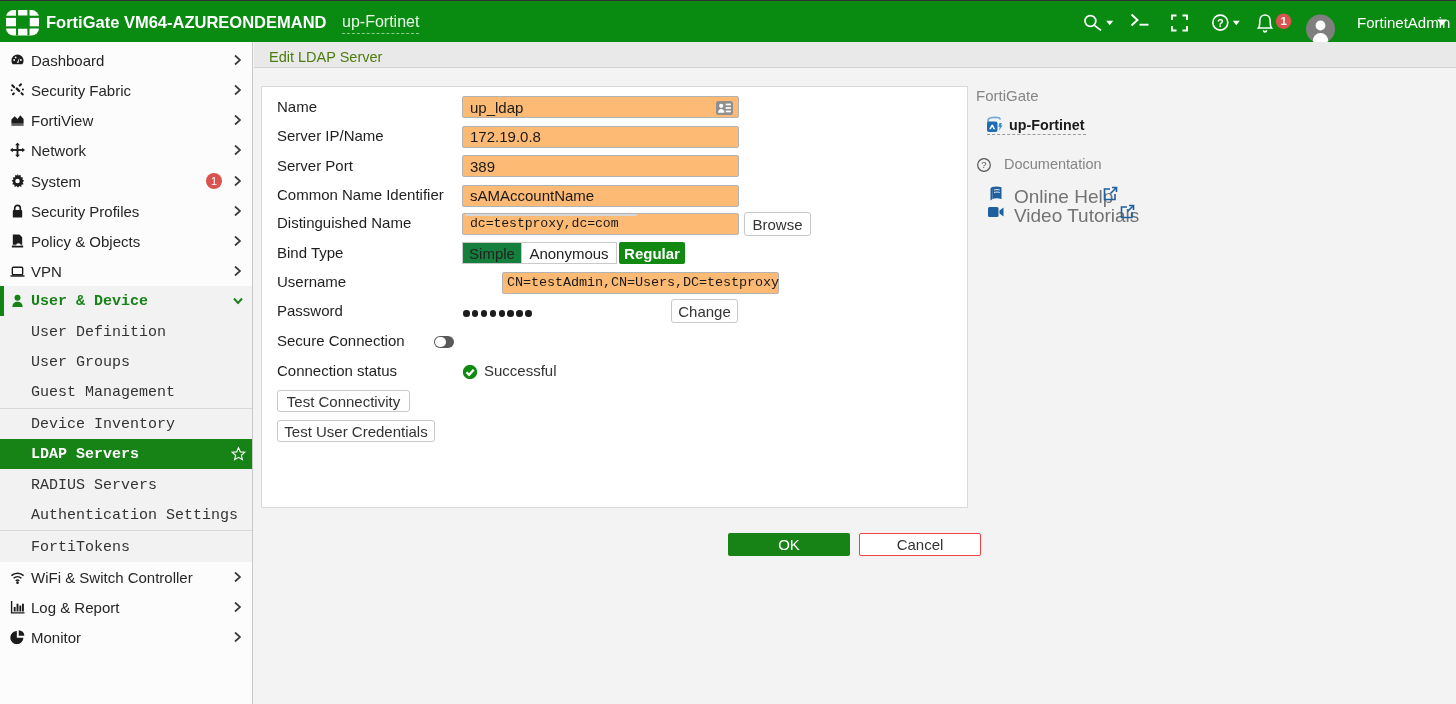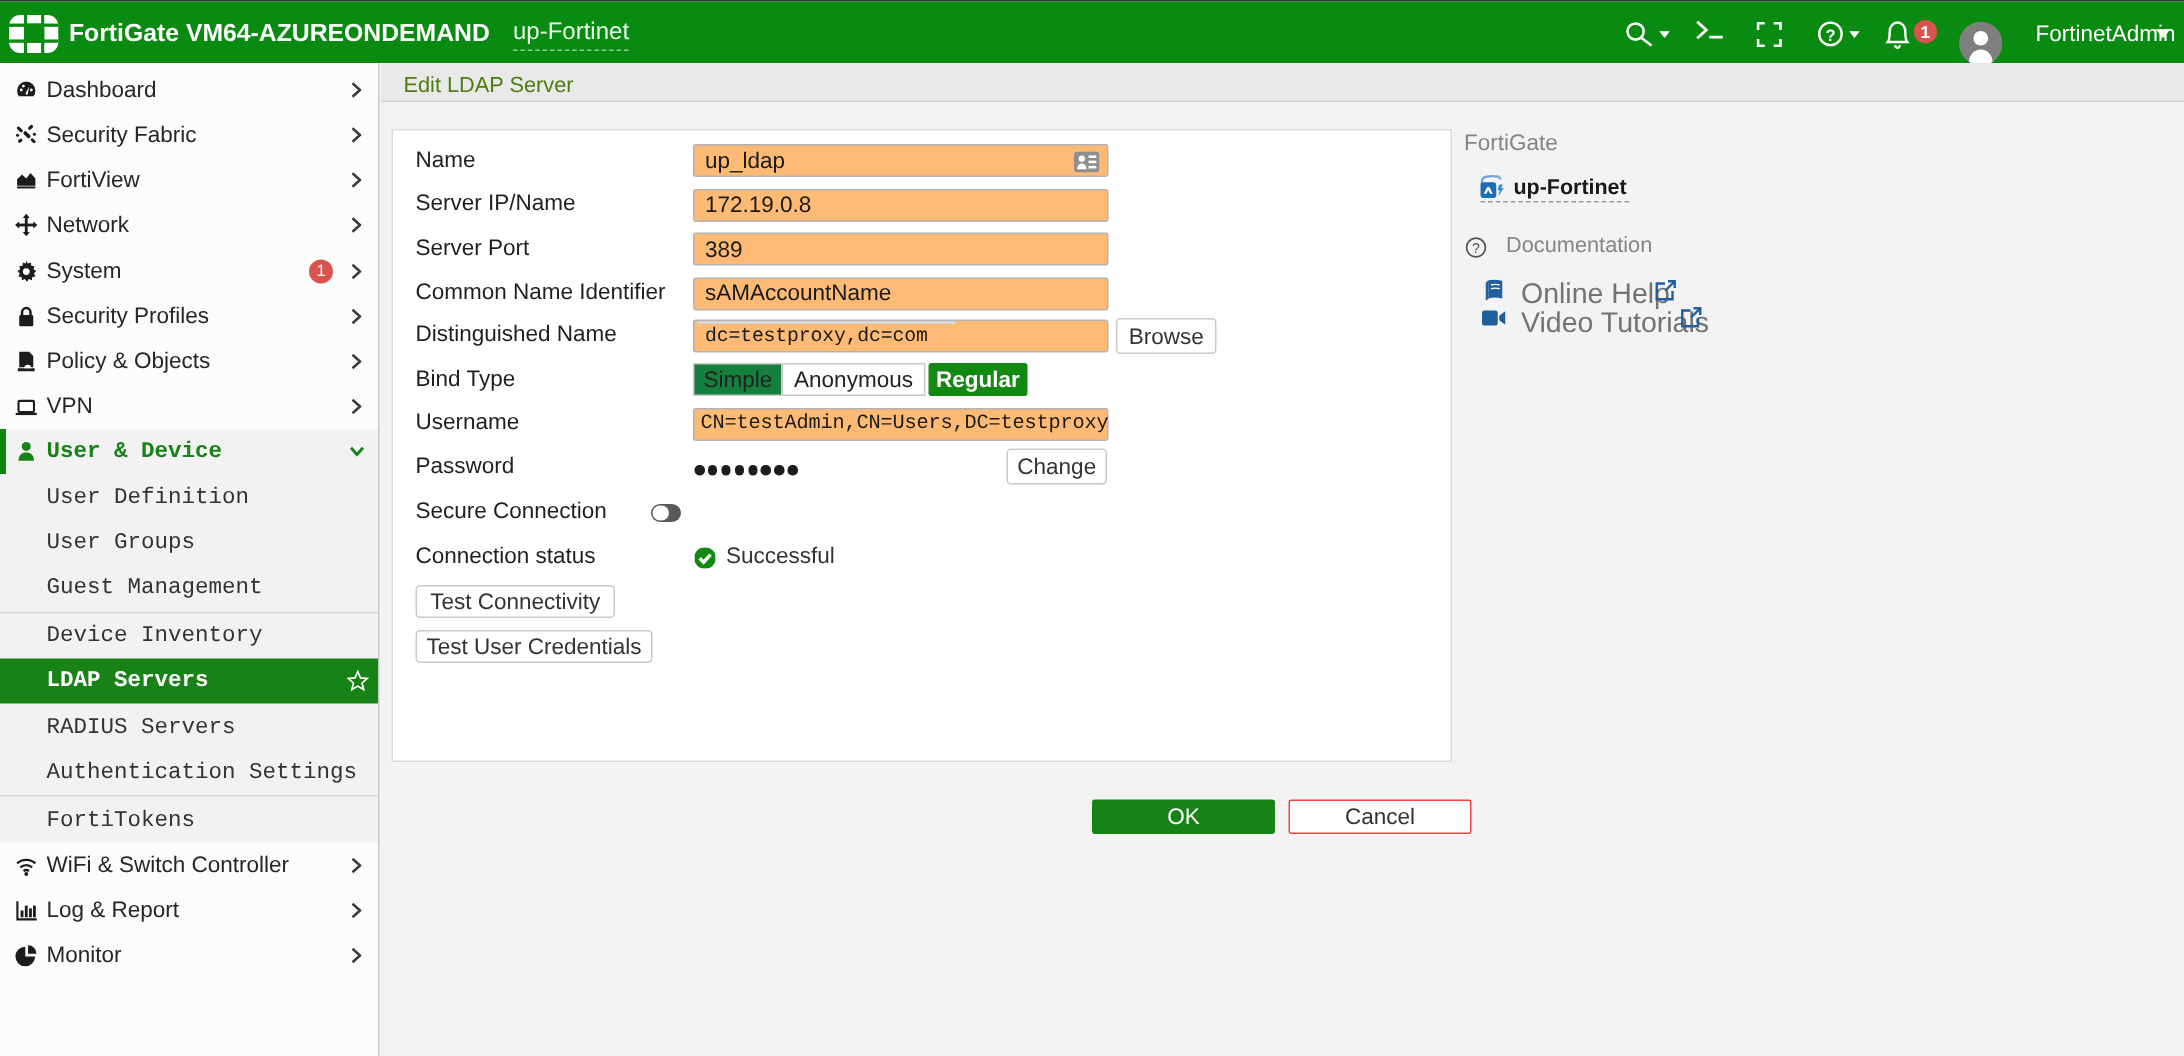--- a/index.html
+++ b/index.html
@@ -329,21 +329,21 @@
 
   <div class="flabel" style="top:156.5px">Bind Type</div>
   <div style="position:absolute; left:200px; top:155px; height:22px; display:flex;">
     <div style="border:1px solid #c9c9c9; border-right:none; width:59px; display:flex; align-items:center; justify-content:center; font-size:15px; color:#222; background:#15803d;">Simple</div>
     <div style="border:1px solid #c9c9c9; display:flex; align-items:center; justify-content:center; font-size:15px; color:#222; background:#fff; width:96px;">Anonymous</div>
     <div style="width:2px;"></div>
     <div style="background:#128a12; border-radius:2px; width:66px; display:flex; align-items:center; justify-content:center; font-size:15px; font-weight:bold; color:#fff;">Regular</div>
   </div>
 
   <div class="flabel" style="top:185.5px">Username</div>
-  <div class="finput mono" style="top:184.5px; padding:0 4px; font-size:13.5px;">CN=testAdmin,CN=Users,DC=testproxy</div>
+  <div class="finput mono" style="top:184.5px; padding:0 4px; font-size:13.5px;margin-left:40px;">CN=testAdmin,CN=Users,DC=testproxy</div>
 
   <div class="flabel" style="top:215px">Password</div>
   <div style="position:absolute; left:201px; top:223.3px; display:flex; gap:2.3px;">
     <div style="width:6.6px;height:6.6px;border-radius:50%;background:#1c1c1c;"></div>
     <div style="width:6.6px;height:6.6px;border-radius:50%;background:#1c1c1c;"></div>
     <div style="width:6.6px;height:6.6px;border-radius:50%;background:#1c1c1c;"></div>
     <div style="width:6.6px;height:6.6px;border-radius:50%;background:#1c1c1c;"></div>
     <div style="width:6.6px;height:6.6px;border-radius:50%;background:#1c1c1c;"></div>
     <div style="width:6.6px;height:6.6px;border-radius:50%;background:#1c1c1c;"></div>
     <div style="width:6.6px;height:6.6px;border-radius:50%;background:#1c1c1c;"></div>

